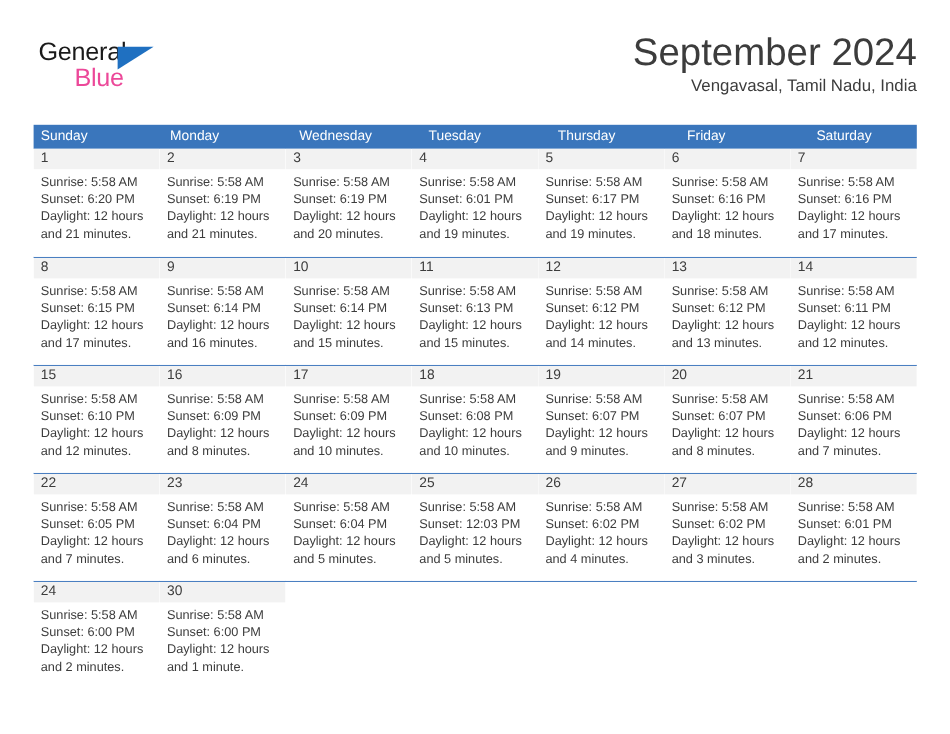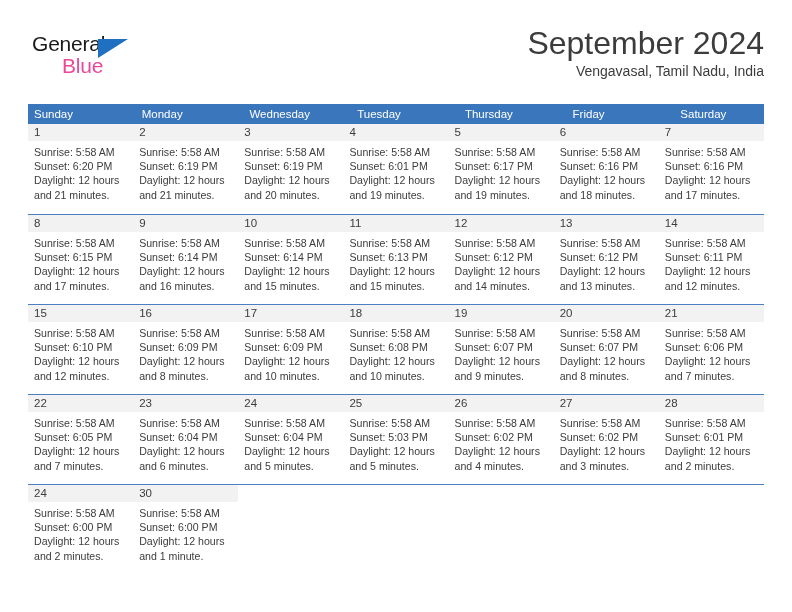--- a/index.html
+++ b/index.html
@@ -467,21 +467,21 @@
           <div class="day-line">Daylight: 12 hours</div>
           <div class="day-line">and 5 minutes.</div>
         </div>
       </div>
       <div class="day-cell">
         <div class="daynum-band">
             <span class="daynum">25</span>
           </div>
         <div class="day-body">
           <div class="day-line">Sunrise: 5:58 AM</div>
-          <div class="day-line">Sunset: 5:03 PM</div>
+          <div class="day-line">Sunset: 12:03 PM</div>
           <div class="day-line">Daylight: 12 hours</div>
           <div class="day-line">and 5 minutes.</div>
         </div>
       </div>
       <div class="day-cell">
         <div class="daynum-band">
             <span class="daynum">26</span>
           </div>
         <div class="day-body">
           <div class="day-line">Sunrise: 5:58 AM</div>

